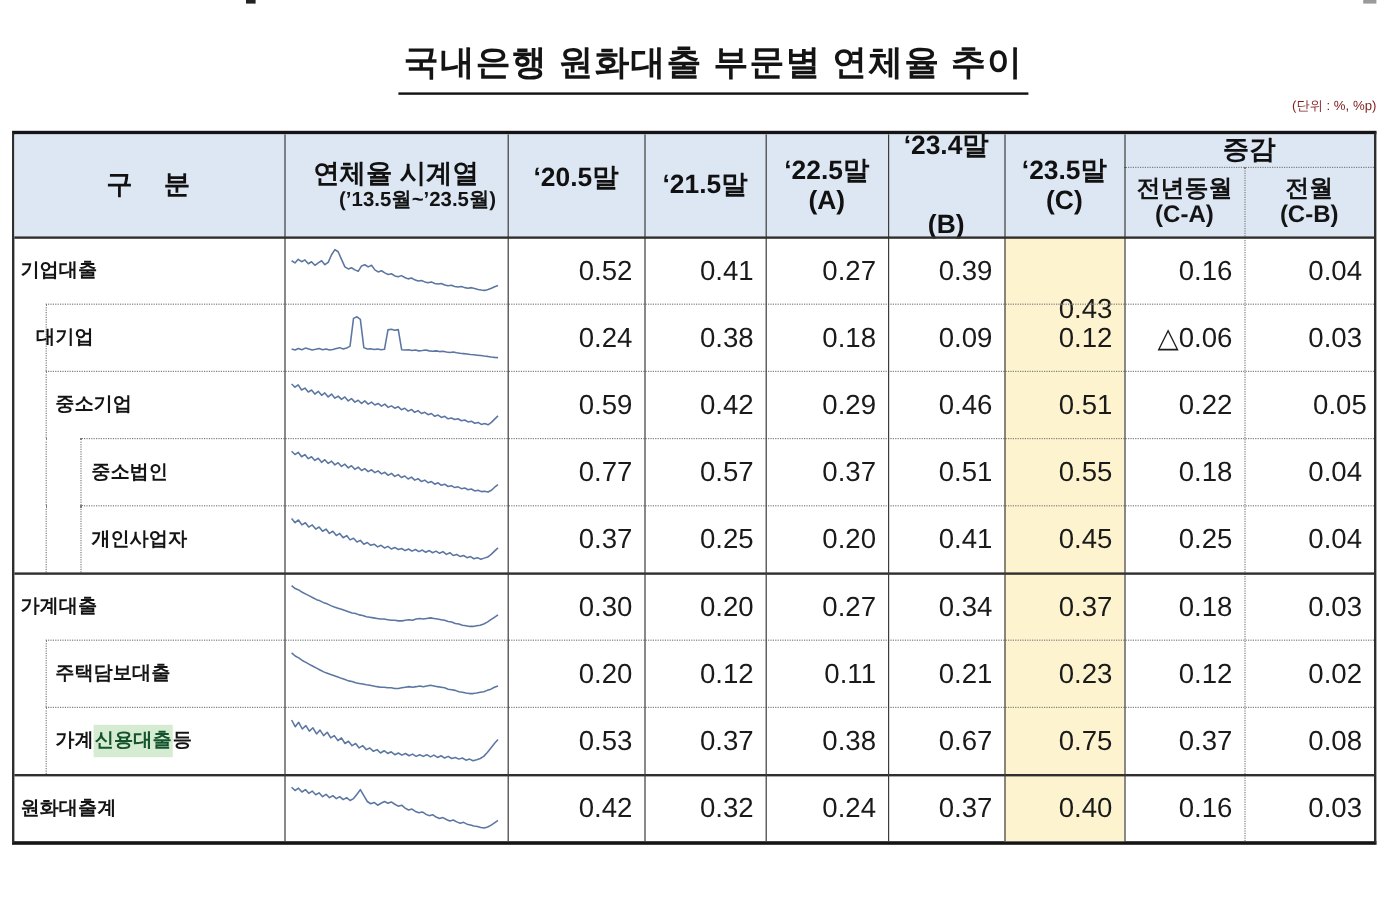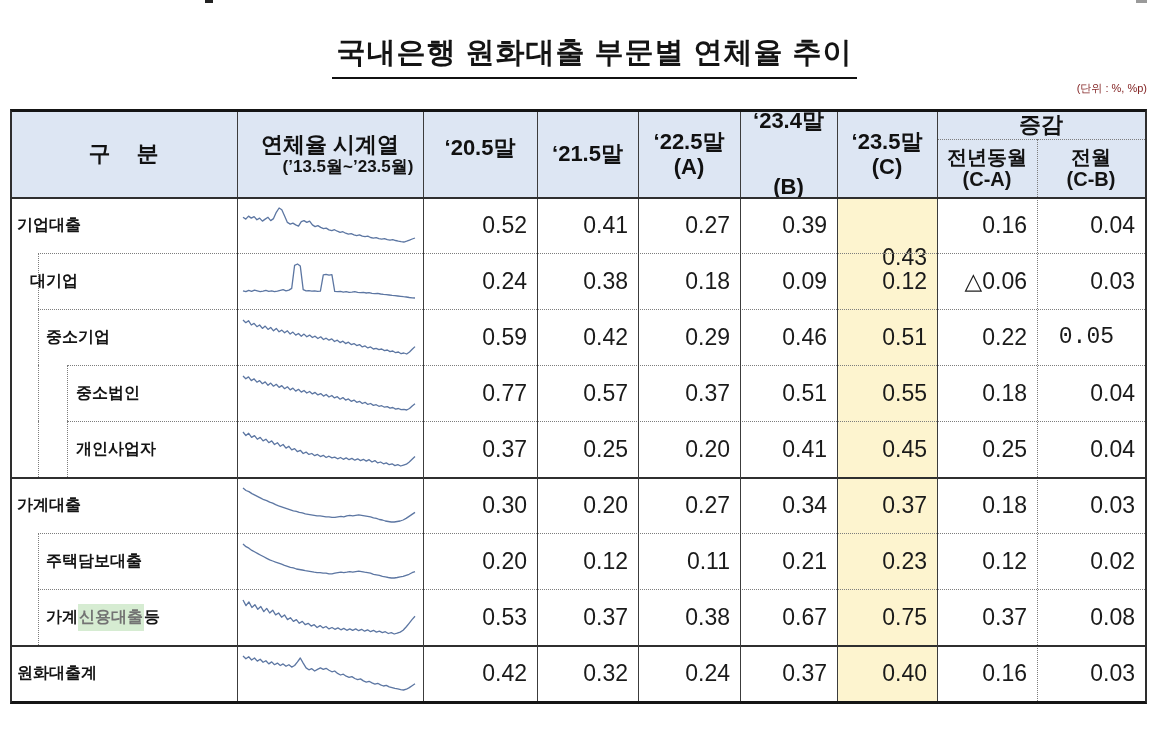--- a/index.html
+++ b/index.html
@@ -110,21 +110,21 @@
       <div class="label-cell" style="left: 0px; top: 197px; width: 225px; height: 56px; padding-left: 34px;">중소기업</div>
       <svg width="172" height="38" style="position: absolute; left: 231px; top: 206px; overflow: visible;">
         <polyline points="0.0,2.0 2.8,4.7 5.5,2.7 8.3,7.0 11.1,5.4 13.9,8.7 16.6,7.0 19.4,10.4 22.2,8.1 25.0,11.4 27.7,9.4 30.5,12.8 33.3,10.4 36.1,13.8 38.8,12.1 41.6,14.8 44.4,12.8 47.2,16.1 49.9,14.1 52.7,17.1 55.5,15.5 58.3,18.2 61.0,16.1 63.8,18.8 66.6,17.1 69.4,19.5 72.1,18.2 74.9,20.5 77.7,18.8 80.5,21.5 83.2,20.2 86.0,22.2 88.8,20.9 91.5,23.5 94.3,22.2 97.1,24.6 99.9,23.2 102.6,25.6 105.4,24.2 108.2,26.6 111.0,25.6 113.7,27.6 116.5,26.6 119.3,28.9 122.1,27.9 124.8,29.9 127.6,28.9 130.4,31.0 133.2,30.3 135.9,31.6 138.7,31.0 141.5,32.6 144.3,32.0 147.0,33.6 149.8,33.0 152.6,34.7 155.4,34.0 158.1,35.7 160.9,35.0 163.7,36.0 166.5,34.0 169.2,31.3 172.0,28.6" fill="none" stroke="#5c76a2" stroke-width="1.3" stroke-linejoin="round"></polyline>
       </svg>
       <div class="value-cell" style="left: 411px; top: 197px; width: 114px; height: 56px; text-align: right;">0.59</div>
       <div class="value-cell" style="left: 525px; top: 197px; width: 101px; height: 56px;">0.42</div>
       <div class="value-cell" style="left: 626px; top: 197px; width: 102px; height: 56px;">0.29</div>
       <div class="value-cell" style="left: 728px; top: 197px; width: 97px; height: 56px;">0.46</div>
       <div class="value-cell" style="left: 825px; top: 197px; width: 100px; height: 56px;">0.51</div>
       <div class="value-cell" style="left: 925px; top: 197px; width: 100px; height: 56px;">0.22</div>
-      <div class="value-cell" style="left: 1004px; top: 197px; width: 108px; height: 56px; font-family: Liberation Mono, monospace;">0.05</div>
+      <div class="value-cell" style="left: 1029px; top: 197px; width: 108px; height: 56px;">0.05</div>
       <div class="hline thin-h" style="left: 55px; top: 253px; width: 1078px;"></div>
       <div class="vline dot-v" style="left: 26px; top: 253px; height: 56px;"></div>
       <div class="vline dot-v" style="left: 55px; top: 253px; height: 56px;"></div>
       <div class="label-cell" style="left: 0px; top: 253px; width: 225px; height: 56px; padding-left: 64px;">중소법인</div>
       <svg width="172" height="38" style="position: absolute; left: 231px; top: 262px; overflow: visible;">
         <polyline points="0.0,2.0 2.8,4.8 5.5,2.9 8.3,6.6 11.1,4.8 13.9,8.2 16.6,6.6 19.4,9.7 22.2,7.9 25.0,11.3 27.7,9.1 30.5,12.2 33.3,10.3 36.1,13.4 38.8,11.6 41.6,14.7 44.4,12.8 47.2,15.9 49.9,14.1 52.7,17.1 55.5,15.3 58.3,18.1 61.0,16.5 63.8,19.0 66.6,17.5 69.4,19.9 72.1,18.4 74.9,20.9 77.7,19.6 80.5,22.1 83.2,20.5 86.0,23.0 88.8,21.5 91.5,23.9 94.3,22.7 97.1,25.2 99.9,23.6 102.6,26.1 105.4,24.9 108.2,27.3 111.0,26.1 113.7,28.3 116.5,27.3 119.3,29.5 122.1,28.3 124.8,30.4 127.6,29.5 130.4,31.4 133.2,30.7 135.9,32.3 138.7,31.7 141.5,33.2 144.3,32.6 147.0,34.1 149.8,33.5 152.6,35.1 155.4,34.5 158.1,35.7 160.9,35.4 163.7,36.0 166.5,34.5 169.2,32.0 172.0,29.8" fill="none" stroke="#5c76a2" stroke-width="1.3" stroke-linejoin="round"></polyline>
       </svg>
       <div class="value-cell" style="left: 411px; top: 253px; width: 114px; height: 56px;">0.77</div>
       <div class="value-cell" style="left: 525px; top: 253px; width: 101px; height: 56px;">0.57</div>
       <div class="value-cell" style="left: 626px; top: 253px; width: 102px; height: 56px;">0.37</div>
@@ -168,21 +168,21 @@
       <div class="value-cell" style="left: 525px; top: 421px; width: 101px; height: 56px;">0.12</div>
       <div class="value-cell" style="left: 626px; top: 421px; width: 102px; height: 56px;">0.11</div>
       <div class="value-cell" style="left: 728px; top: 421px; width: 97px; height: 56px;">0.21</div>
       <div class="value-cell" style="left: 825px; top: 421px; width: 100px; height: 56px;">0.23</div>
       <div class="value-cell" style="left: 925px; top: 421px; width: 100px; height: 56px;">0.12</div>
       <div class="value-cell" style="left: 1025px; top: 421px; width: 108px; height: 56px;">0.02</div>
       <div class="hline thin-h" style="left: 26px; top: 477px; width: 1107px;"></div>
       <div class="vline dot-v" style="left: 26px; top: 477px; height: 56px;"></div>
       <div class="label-cell" style="left: 0px; top: 477px; width: 225px; height: 56px; padding-left: 34px;">
         <span>가계</span>
-        <span style="background: rgb(214, 236, 210); color: #737373; padding: 3px 1px;">신용대출</span>
+        <span style="background: rgb(214, 236, 210); color: #14532d; padding: 3px 1px;">신용대출</span>
         <span>등</span>
       </div>
       <svg width="172" height="38" style="position: absolute; left: 231px; top: 486px; overflow: visible;">
         <polyline points="0.0,2.0 3.0,7.6 5.9,3.9 8.9,9.5 11.9,6.7 14.8,11.3 17.8,8.5 20.8,13.6 23.7,10.4 26.7,15.0 29.7,12.2 32.6,16.9 35.6,15.0 38.6,19.2 41.5,16.9 44.5,21.6 47.4,19.7 50.4,23.4 53.4,21.6 56.3,25.3 59.3,23.4 62.3,26.7 65.2,25.3 68.2,28.1 71.2,26.7 74.1,29.5 77.1,27.6 80.1,29.9 83.0,28.5 86.0,30.9 89.0,29.5 91.9,31.3 94.9,29.9 97.9,31.8 100.8,30.4 103.8,32.3 106.8,30.9 109.7,32.3 112.7,30.9 115.7,32.7 118.6,31.3 121.6,33.2 124.6,31.8 127.5,33.7 130.5,32.3 133.4,34.1 136.4,33.2 139.4,34.6 142.3,33.7 145.3,35.5 148.3,34.6 151.2,36.0 154.2,35.1 157.2,34.1 160.1,32.3 163.1,29.0 166.1,25.3 169.0,21.6 172.0,18.3" fill="none" stroke="#5c76a2" stroke-width="1.3" stroke-linejoin="round"></polyline>
       </svg>
       <div class="value-cell" style="left: 411px; top: 477px; width: 114px; height: 56px;">0.53</div>
       <div class="value-cell" style="left: 525px; top: 477px; width: 101px; height: 56px;">0.37</div>
       <div class="value-cell" style="left: 626px; top: 477px; width: 102px; height: 56px;">0.38</div>
       <div class="value-cell" style="left: 728px; top: 477px; width: 97px; height: 56px;">0.67</div>
       <div class="value-cell" style="left: 825px; top: 477px; width: 100px; height: 56px;">0.75</div>

